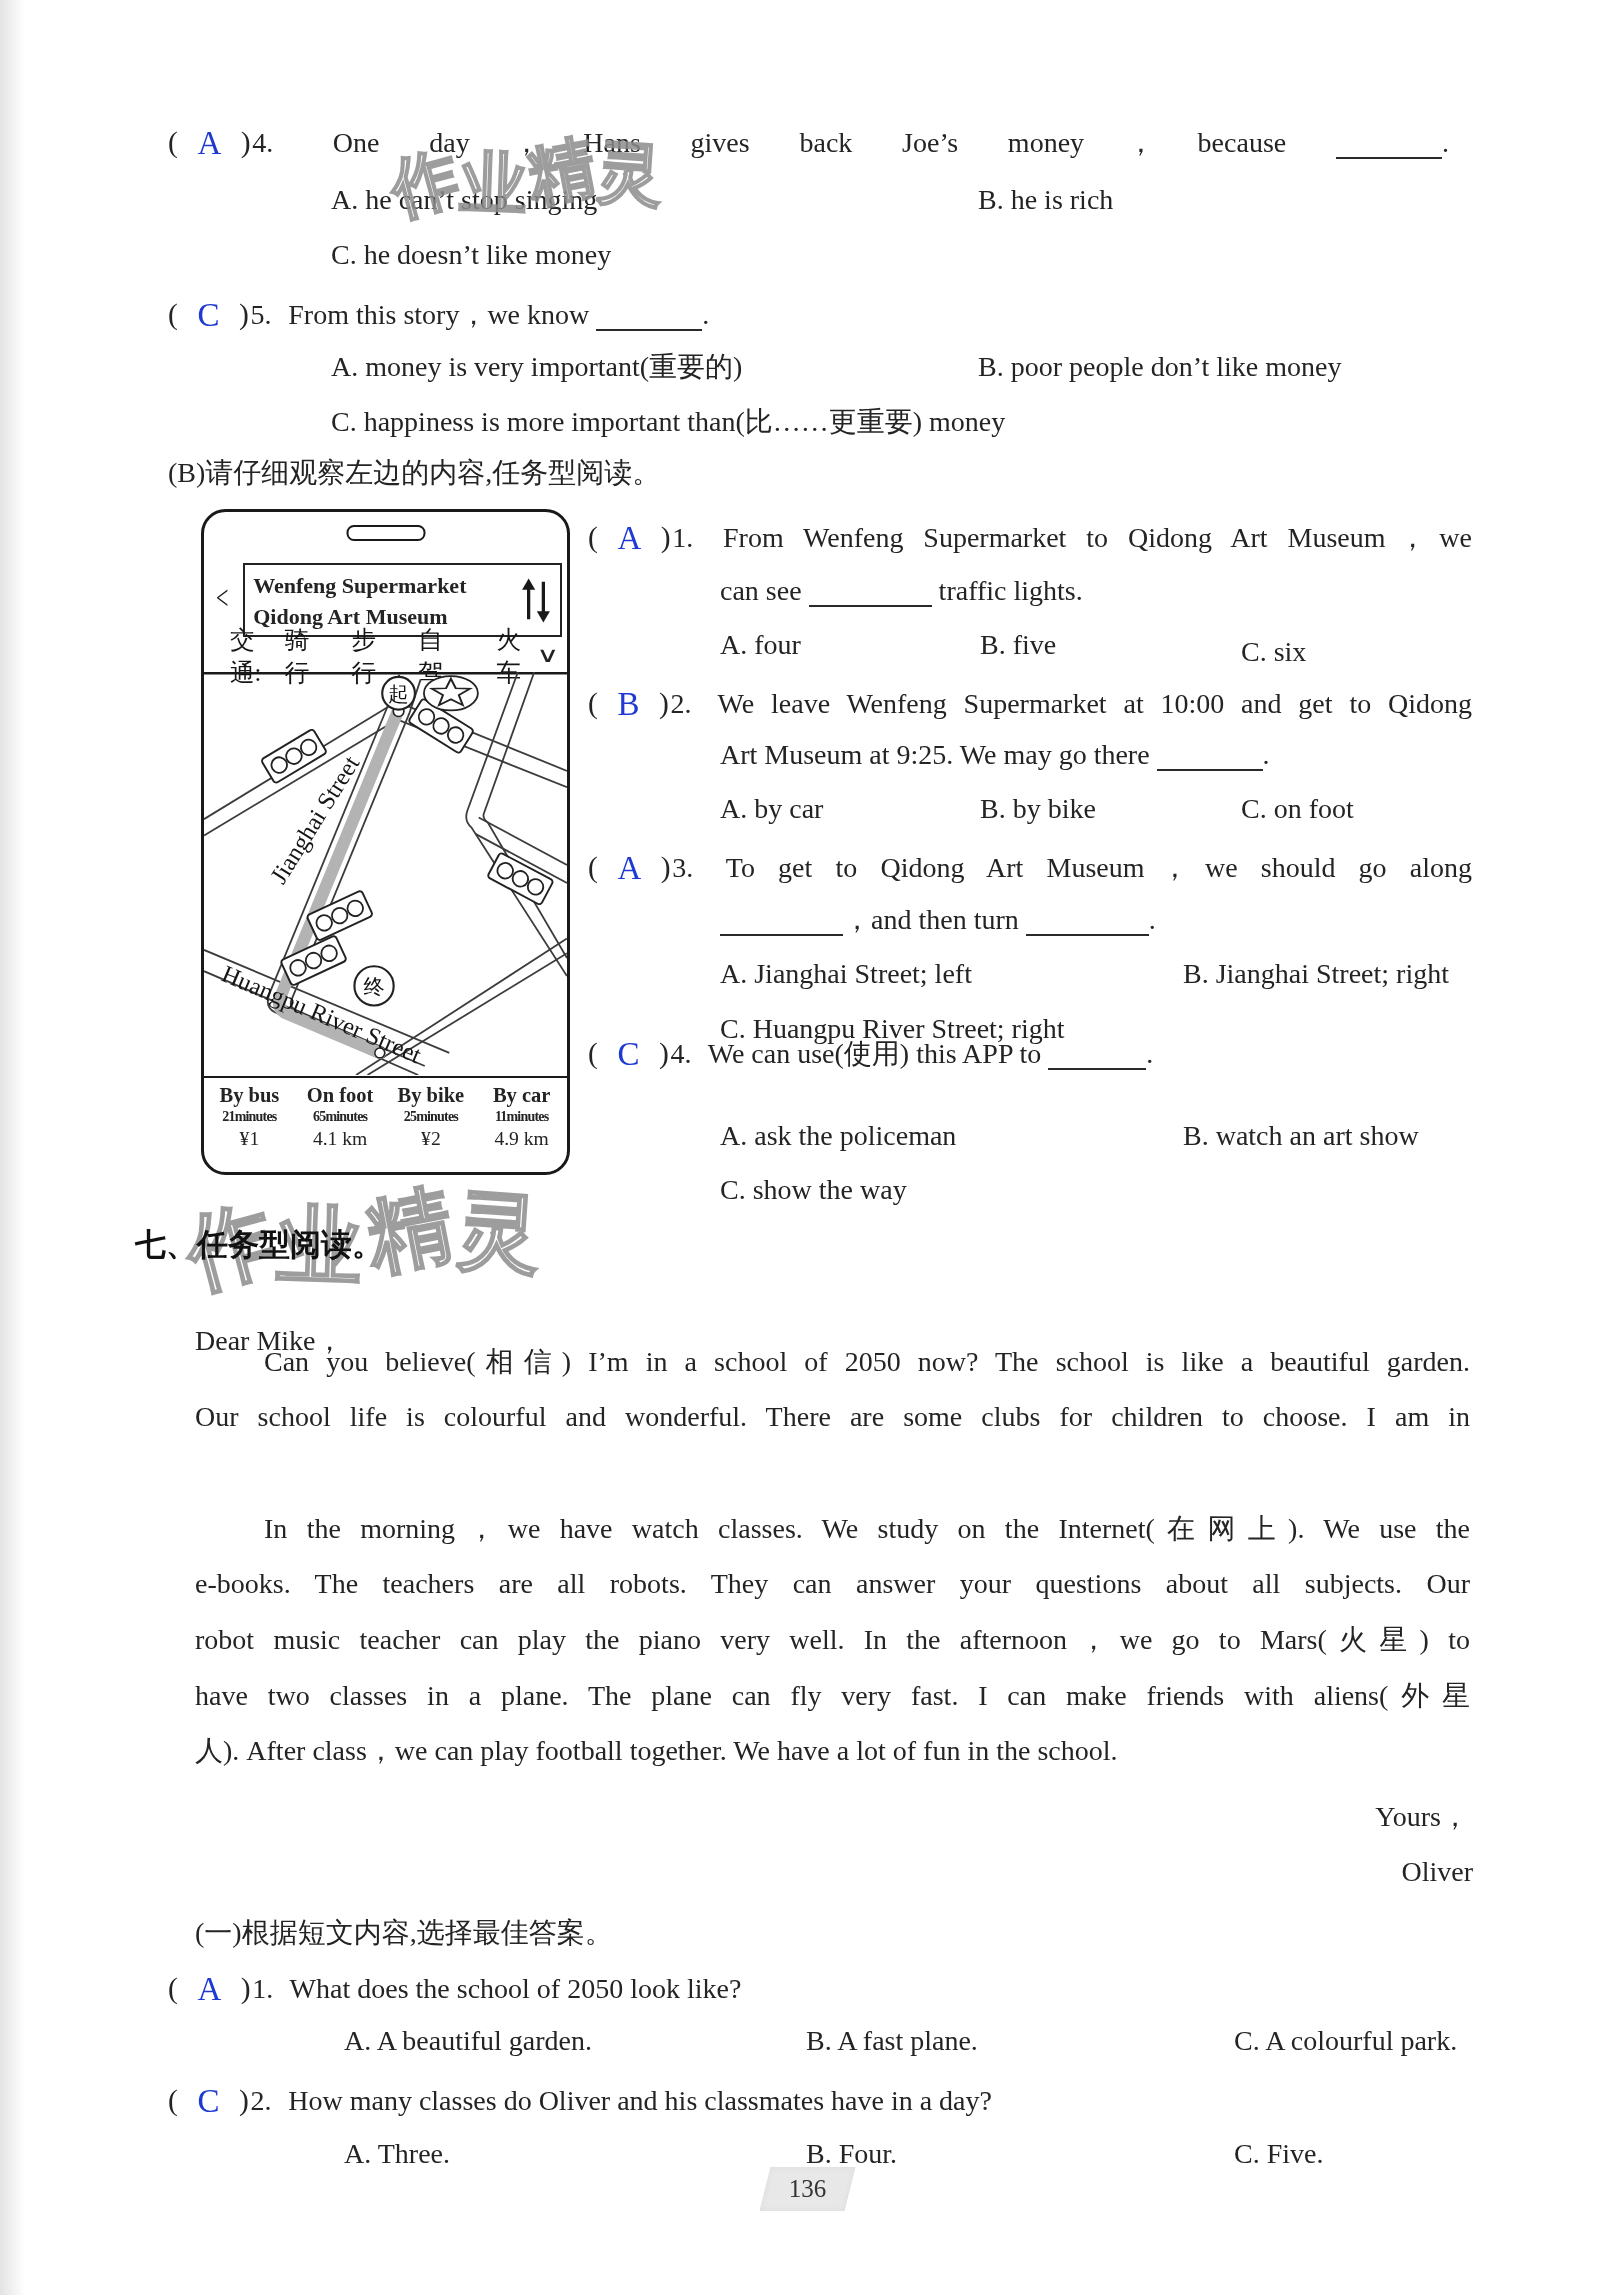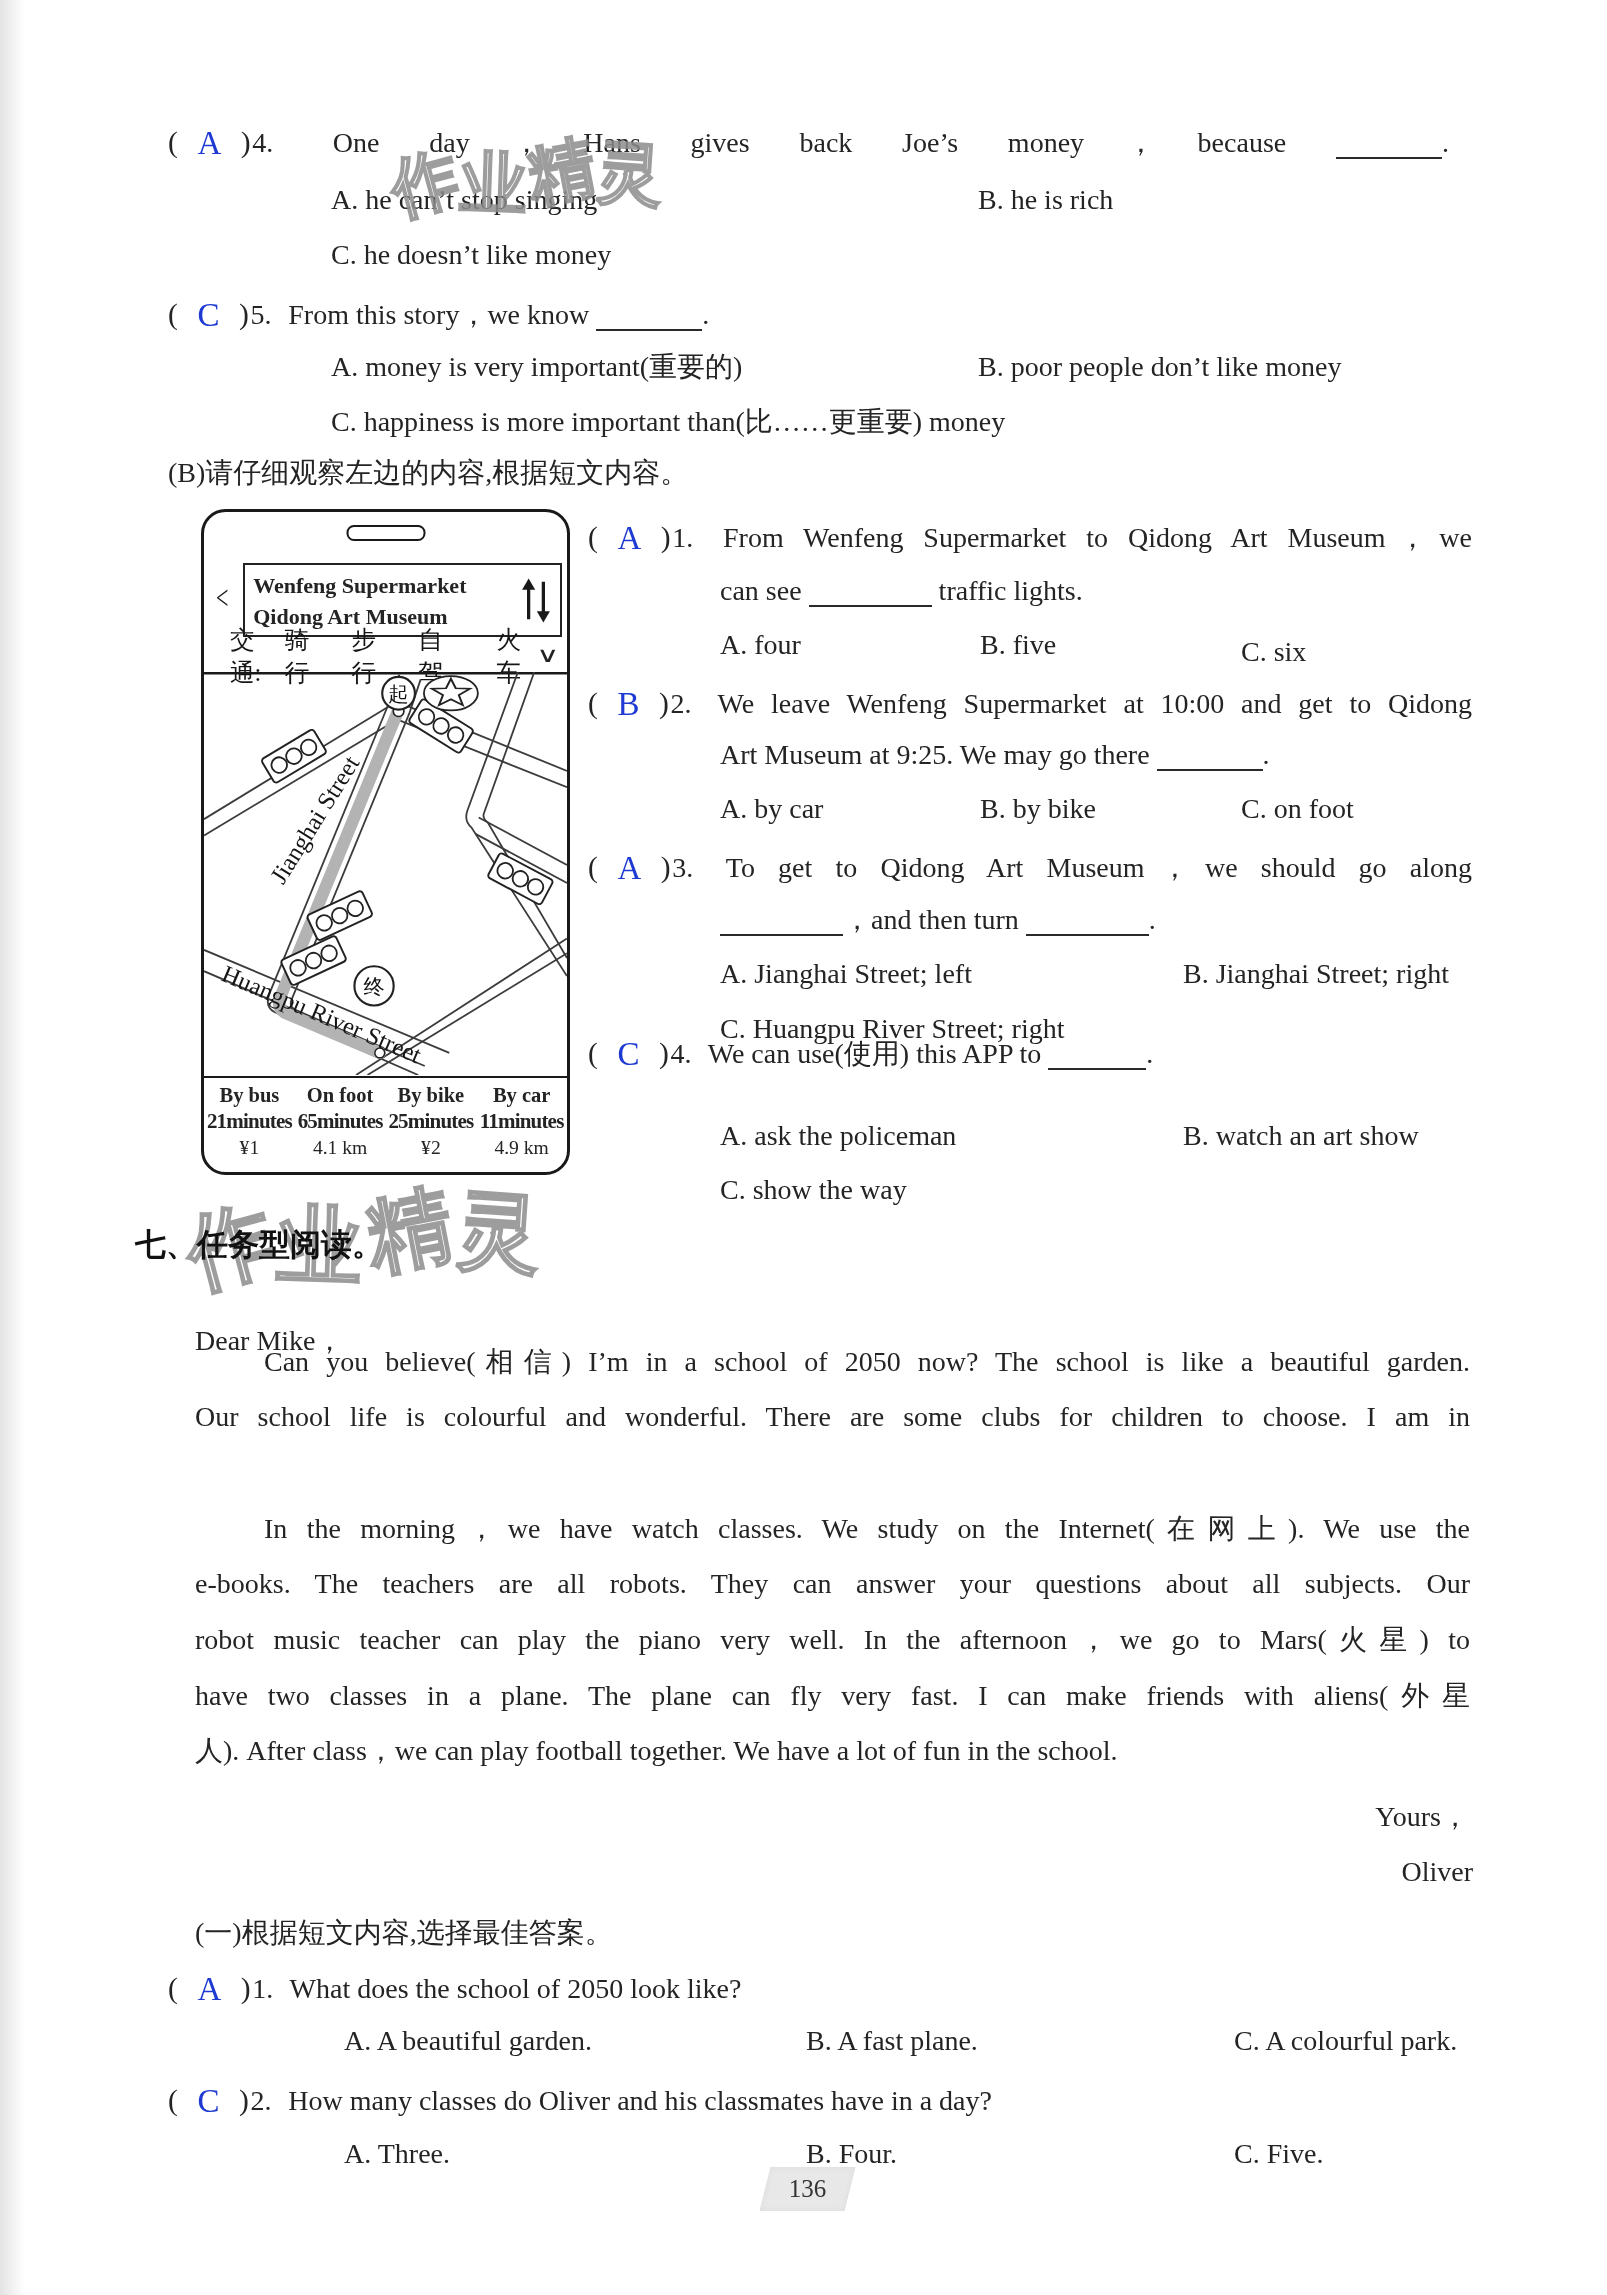--- a/index.html
+++ b/index.html
@@ -35,21 +35,21 @@
   .swap{position:absolute;right:6.5px;top:9.8px;}
   .transport{position:absolute;left:26px;right:11.5px;top:128px;height:31px;display:flex;align-items:center;
              font-size:24.6px;color:#161616;}
   .transport .tl{margin-right:4.9px;}
   .transport .tm{margin-right:23px;}
   .transport .tm4{margin-right:0;margin-left:11.5px;}
   .transport .chev{margin-left:auto;font-size:21px;transform:scaleX(1.5);color:#222;}
   .ptable{position:absolute;left:0;right:0;top:564px;height:97px;border-top:2.5px solid #191919;
           display:grid;grid-template-columns:1fr 1fr 1fr 1fr;text-align:center;}
   .ptable .h{font-size:20.5px;font-weight:700;margin-top:5.7px;}
-  .ptable .t{font-size:21px;font-weight:600;margin-top:2.5px;letter-spacing:-0.8px;}
+  .ptable .t{font-size:14px;font-weight:600;margin-top:2.5px;letter-spacing:-0.8px;}
   .ptable .v{font-size:19.6px;margin-top:3.3px;}
   .badge{position:absolute;left:765px;top:2167px;width:85px;height:44px;background:#e8e8e8;
          transform:skewX(-14deg);box-shadow:inset 0 0 6.5px #dcdcdc;}
   .badge .n{transform:skewX(14deg);font-size:25px;color:#333;text-align:center;line-height:44px;}
 </style>
 </head>
 <body>
 
 <div class="page">
   <div class="edge"></div>
@@ -65,21 +65,21 @@
 
   <div class="line" style="left:168px;top:293px;">
     <span class="ag-open">(</span><span class="ag-letter">C</span><span class="ag-close">)</span><span class="ag-num">5.</span>
     <span>From this story，we know</span>
     <span class="blank w130"></span><span>.</span>
   </div>
   <div class="line" style="left:331px;top:349px;">A. money is very important(重要的)</div>
   <div class="line" style="left:978px;top:349px;">B. poor people don’t like money</div>
   <div class="line" style="left:331px;top:404px;">C. happiness is more important than(比……更重要) money</div>
 
-  <div class="line cjk" style="left:168px;top:455px;">(B)请仔细观察左边的内容,根据短文内容。</div>
+  <div class="line cjk" style="left:168px;top:455px;">(B)请仔细观察左边的内容,任务型阅读。</div>
 
   <div class="phone">
     <div class="speaker"></div>
     <div class="back">&lt;</div>
     <div class="searchbox">
       <div class="s1">Wenfeng Supermarket</div>
       <div class="s2">Qidong Art Museum</div>
       <svg class="swap" width="36" height="51" viewBox="0 0 44 62">
         <g stroke="#191919" stroke-width="4" fill="none">
           <path d="M13,54 L13,14"></path>

